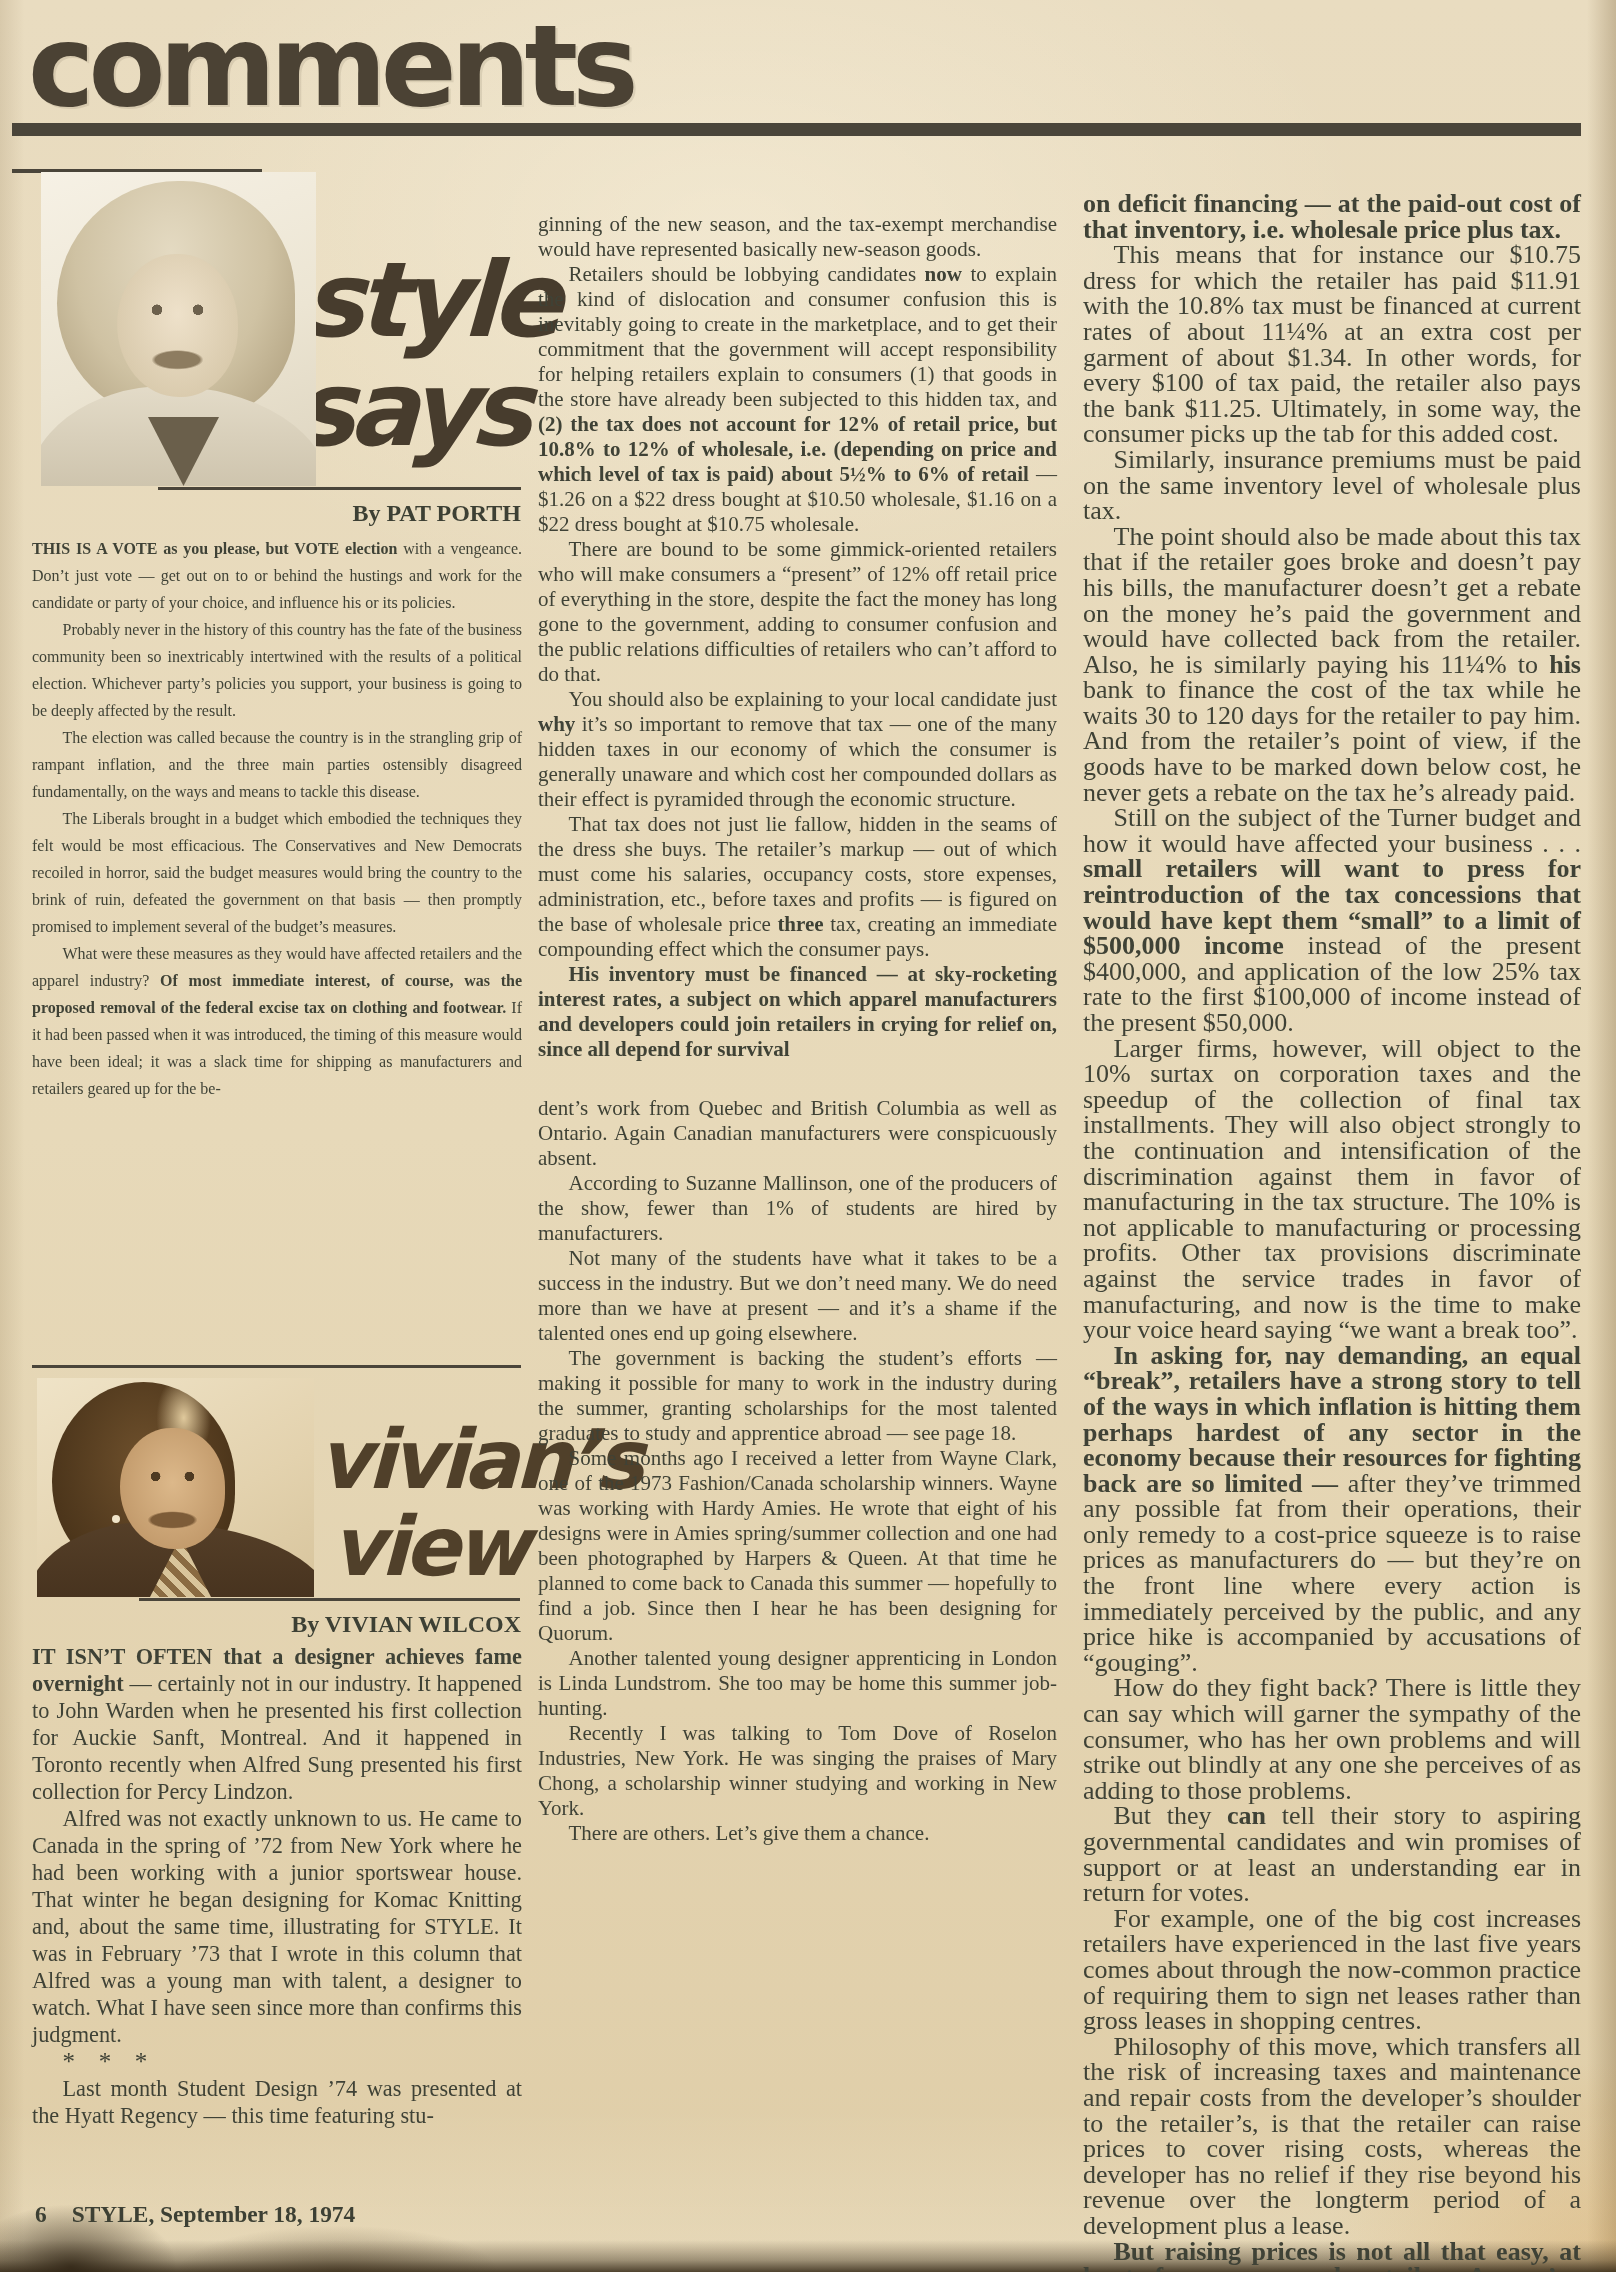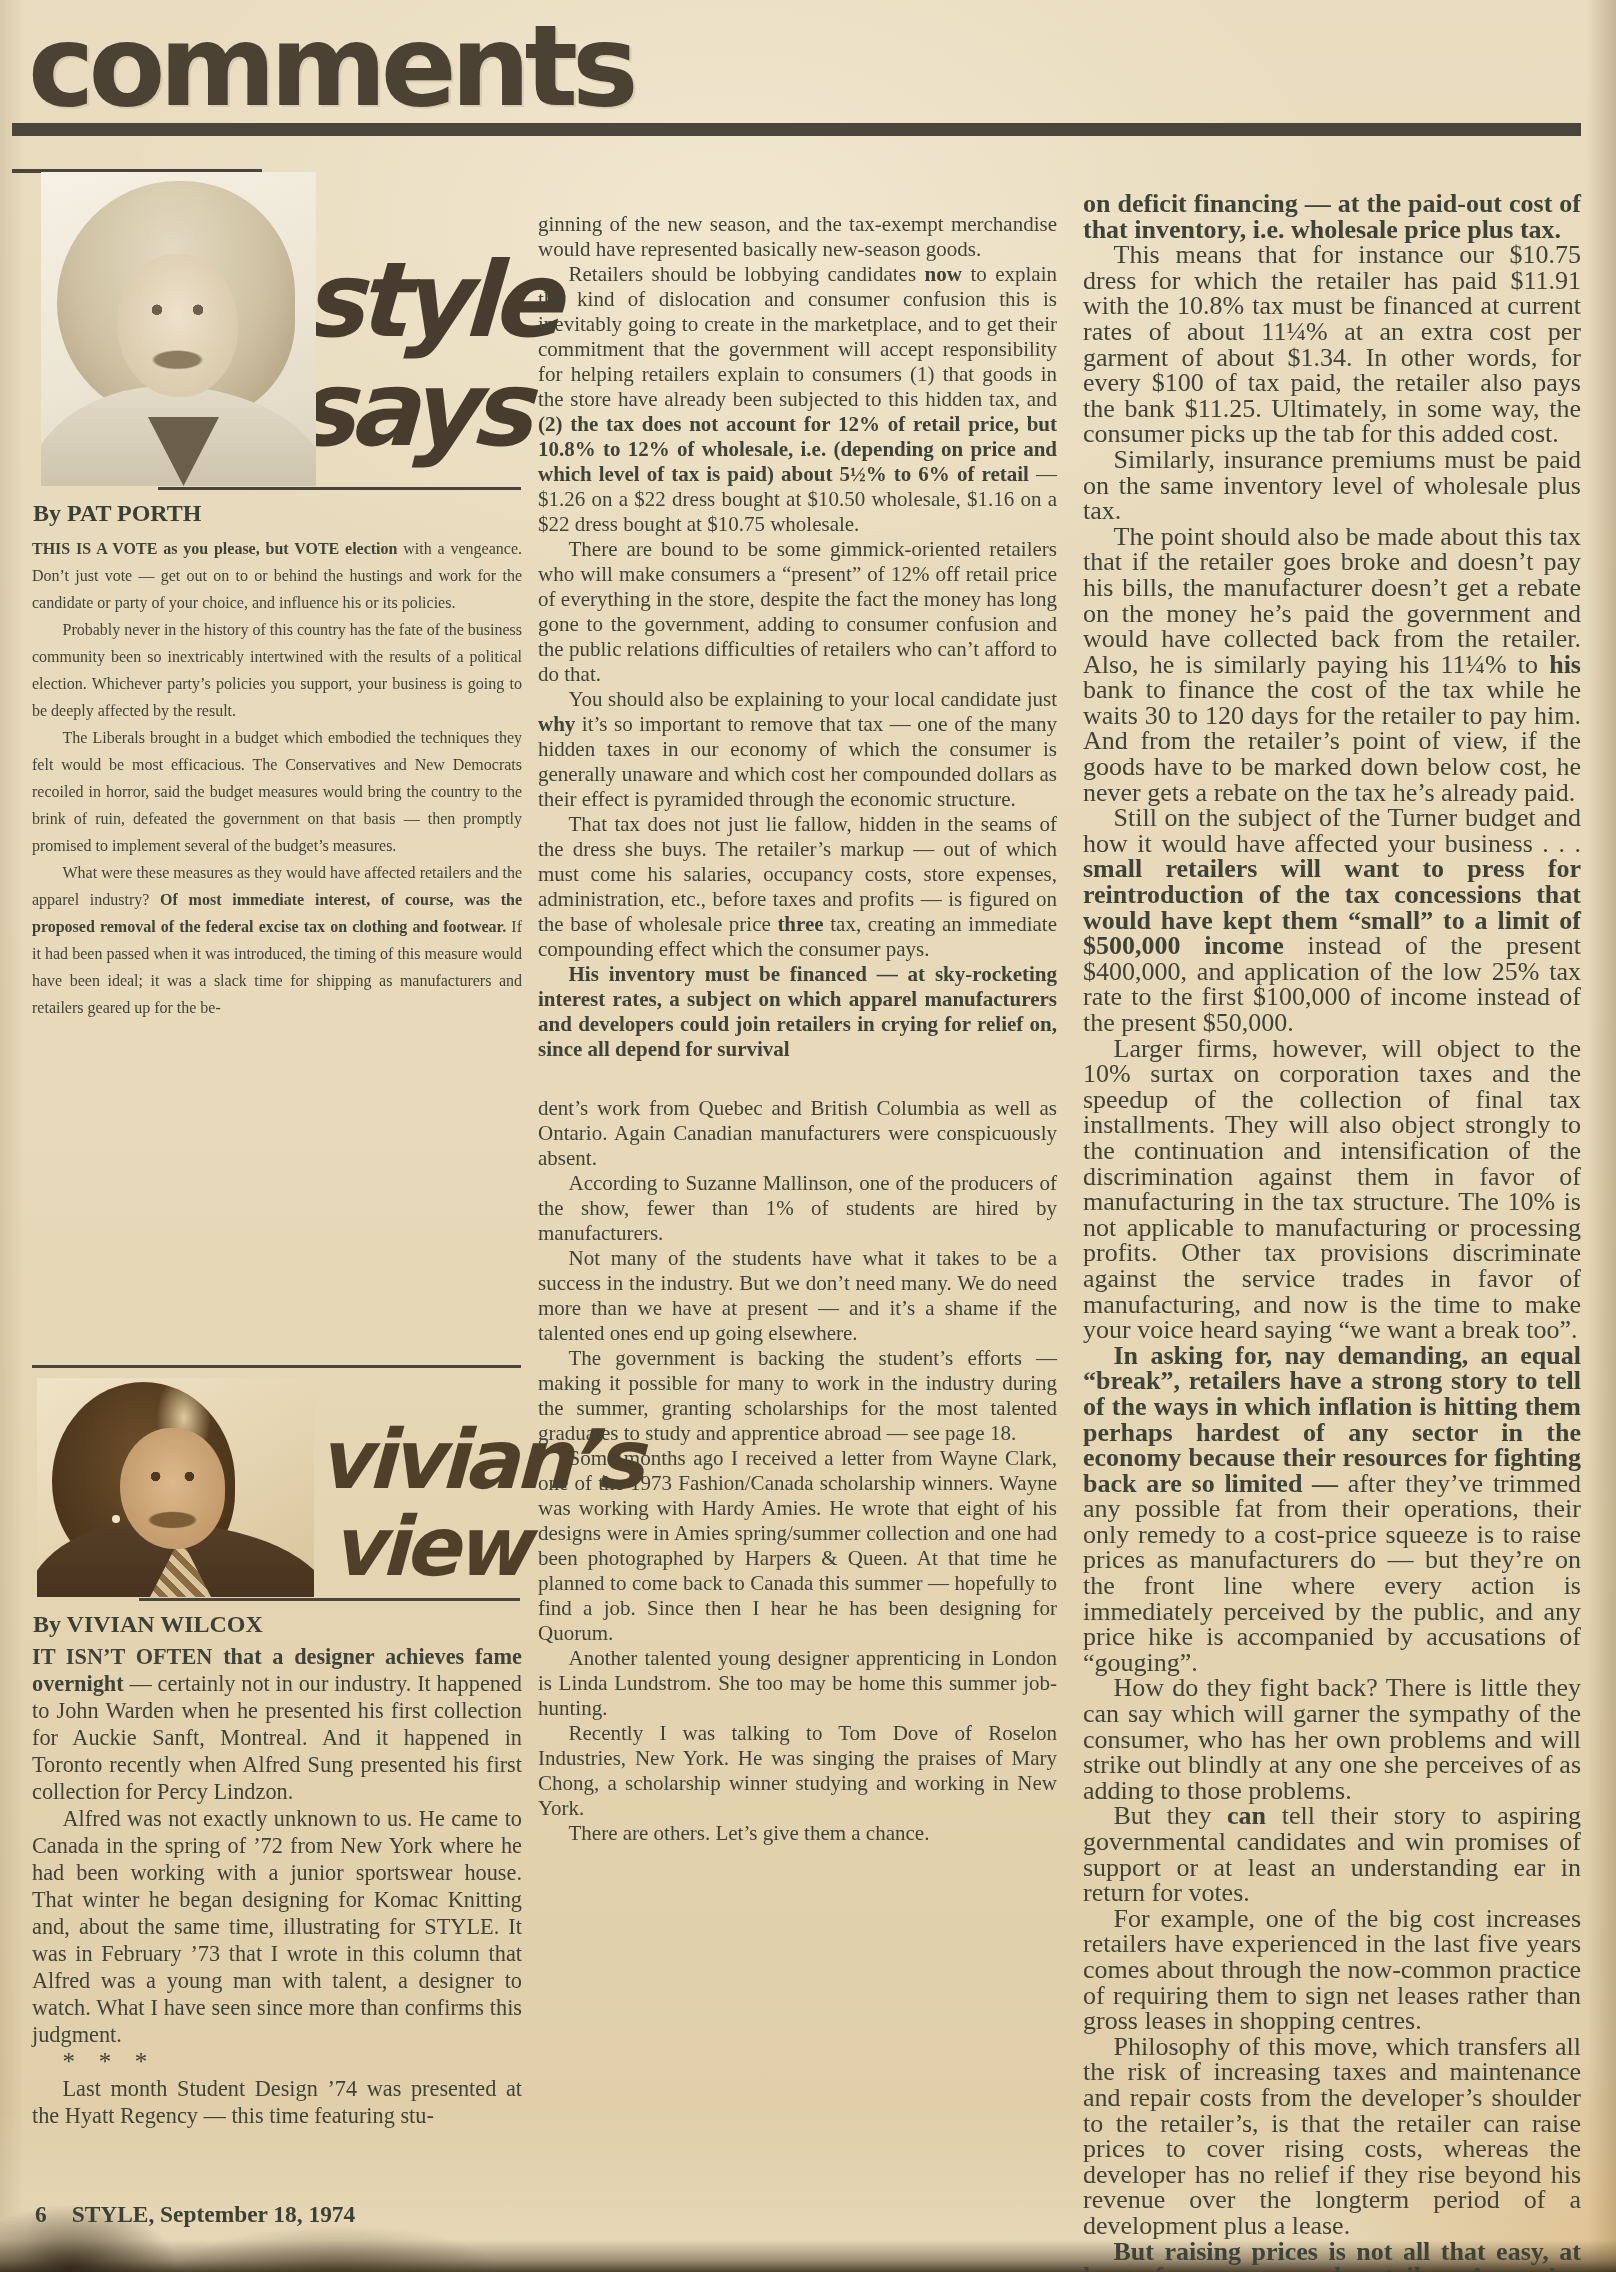--- a/index.html
+++ b/index.html
@@ -69,21 +69,21 @@
       radial-gradient(circle 4.9px at 66% 40%, #4e3a22 95%, rgba(0,0,0,0) 100%),
       radial-gradient(ellipse 25px 8.7px at 50% 76%, #7d5c38 85%, rgba(0,0,0,0) 100%),
       radial-gradient(ellipse at 50% 45%, #dcb88a 0%, #c29a6b 75%, #a88055 100%); }
   .viv-earring { left:75px; top:137px; width:8.2px; height:8.2px; border-radius:50%; background:#f0e4c9; }
   .viv-jacket { left:-11px; bottom:-7.6px; width:305px; height:83px; border-radius:40% 60% 0 0 / 100% 100% 0 0;
     background:linear-gradient(180deg,#553f28,#46321e); }
   .viv-scarf { left:113px; bottom:0; width:61px; height:60px;
     background:repeating-linear-gradient(45deg,#d8c49a 0 6.5px,#8a6b42 6.5px 13px);
     clip-path:polygon(50% 0,100% 100%,0 100%); }
   
-  .byline { position:absolute; text-align:left; font-weight:bold; font-size:24px; line-height:28px; color:#3d4034; }
+  .byline { position:absolute; text-align:right; font-weight:bold; font-size:24px; line-height:28px; color:#3d4034; }
   #pat-byline    { left:33px; top:499px;  width:488px; }
   #vivian-byline { left:33px; top:1610px; width:488px; }
   .col { position:absolute; text-align:justify; }
   #pat-col1    { left:32px;   top:535px;  width:490px; font-size:16px; line-height:27px;font-family:Liberation Serif, serif; }
   #vivian-col1 { left:32px;   top:1643px; width:490px; font-size:22.3px; line-height:27px; }
   #col-middle  { left:538px;  top:212px;  width:519px; font-size:21px; line-height:25px; }
   #col-right   { left:1083px; top:191px;  width:498px; font-size:26px; line-height:25.6px; }
   .col p { margin:0; text-indent:30.5px; text-align:justify; }
   .col p.lead { text-indent:0; }
   .col p.bold { font-weight:bold; }
@@ -110,20 +110,21 @@
   <div class="script-logo" id="style-logo">
     <div>style</div>
     <div>says</div>
   </div>
   <div class="rule" id="rule-pat"></div>
   <div class="byline" id="pat-byline">By PAT PORTH</div>
 
   <div class="col" id="pat-col1">
       <p class="lead"><b>THIS IS A VOTE as you please, but VOTE election</b> with a vengeance. Don’t just vote — get out on to or behind the hustings and work for the candidate or party of your choice, and influence his or its policies.</p>
       <p>Probably never in the history of this country has the fate of the business community been so inextricably intertwined with the results of a political election. Whichever party’s policies you support, your business is going to be deeply affected by the result.</p>
+      <p>The election was called because the country is in the strangling grip of rampant inflation, and the three main parties ostensibly disagreed fundamentally, on the ways and means to tackle this disease.</p>
       <p>The Liberals brought in a budget which embodied the techniques they felt would be most efficacious. The Conservatives and New Democrats recoiled in horror, said the budget measures would bring the country to the brink of ruin, defeated the government on that basis — then promptly promised to implement several of the budget’s measures.</p>
       <p>What were these measures as they would have affected retailers and the apparel industry? <b>Of most immediate interest, of course, was the proposed removal of the federal excise tax on clothing and footwear.</b> If it had been passed when it was introduced, the timing of this measure would have been ideal; it was a slack time for shipping as manufacturers and retailers geared up for the be-</p>
     </div>
 
   <div class="rule" id="rule-div1"></div>
 
   <div class="photo" id="vivian-photo">
     <div class="viv-hair"></div>
     <div class="viv-jacket"></div>
     <div class="viv-scarf"></div>

